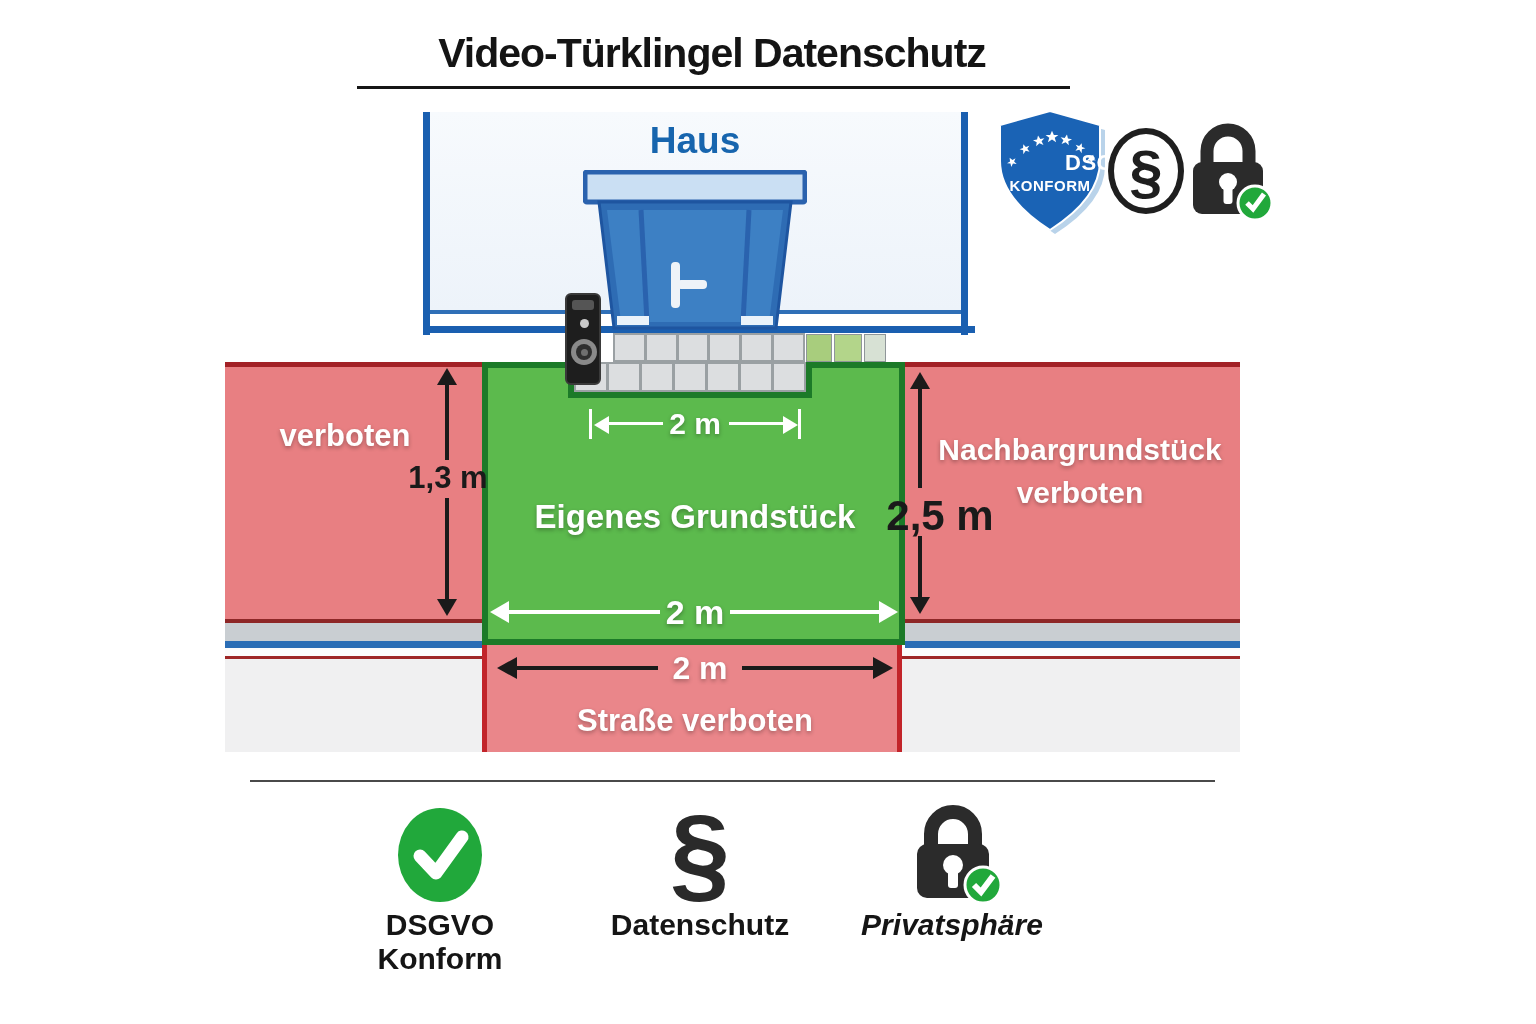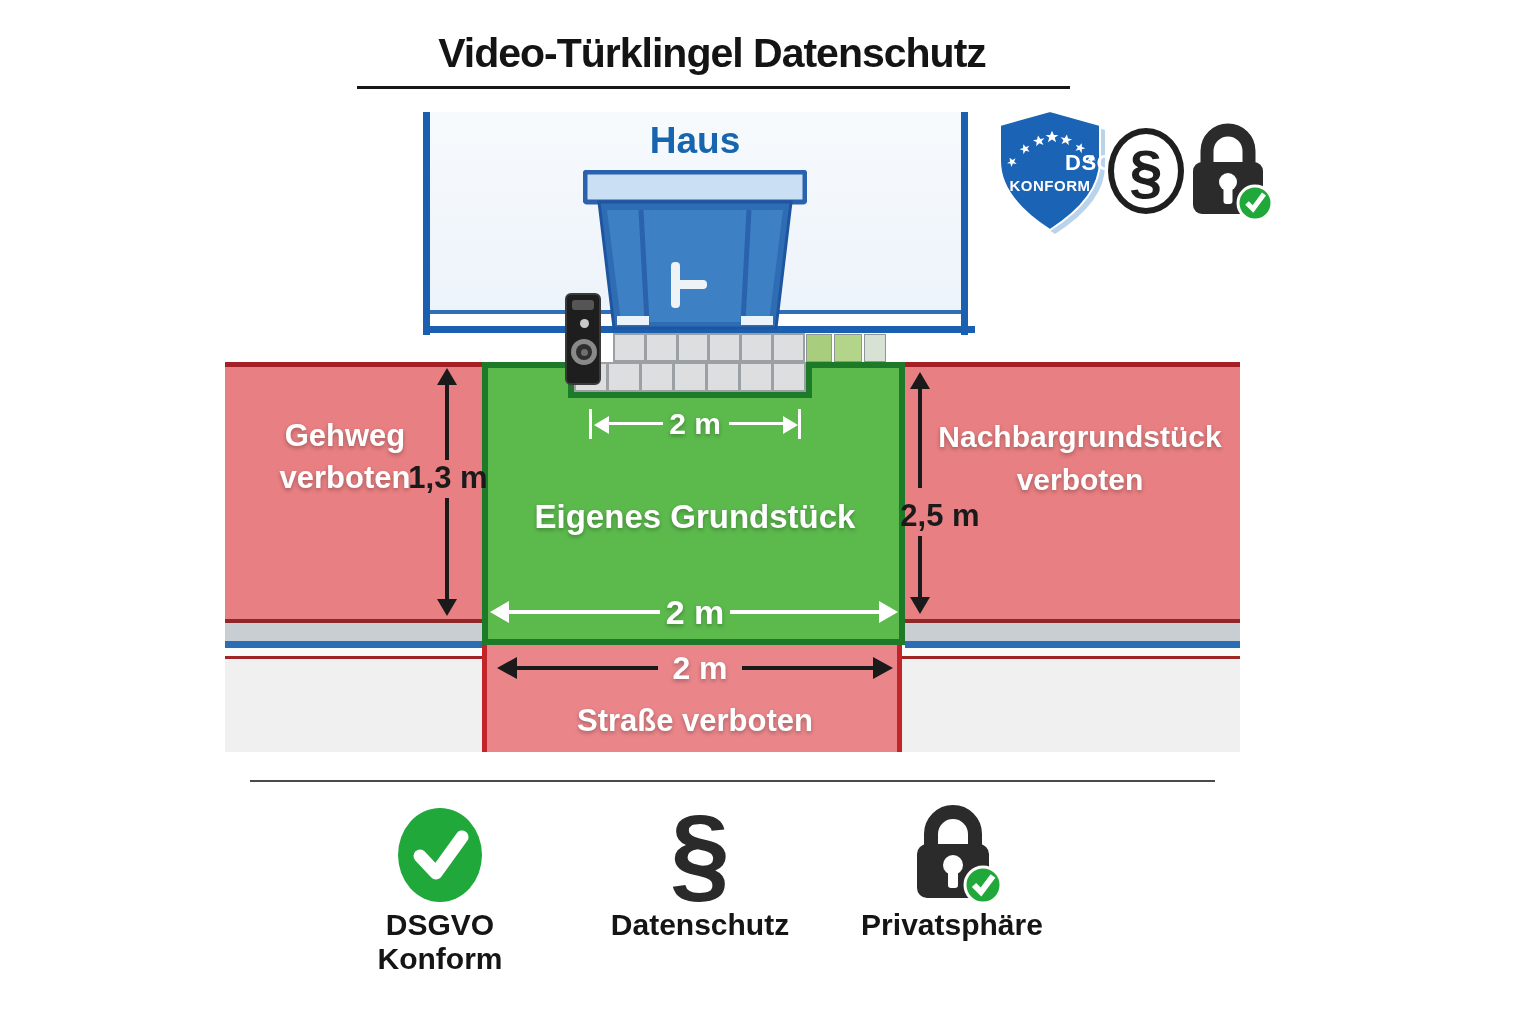--- a/index.html
+++ b/index.html
@@ -135,21 +135,20 @@
     <div class="cam-top" style="position:absolute; left:5px; top:5px; width:22px; height:10px;"></div>
     <div class="cam-dot" style="position:absolute; left:13px; top:24px; width:9px; height:9px;"></div>
     <div class="cam-lens-outer" style="position:absolute; left:4px; top:44px; width:26px; height:26px;">
       <div class="cam-lens-mid">
           <div class="cam-lens-in"></div>
         </div>
     </div>
   </div>
 
   <div class="abs zone-text" style="left:235px; top:415px; width:220px; font-size:31px; line-height:42px; text-align:center;">
-    <div>Gehweg</div>
     <div>verboten</div>
   </div>
   <div class="abs tri-up" style="left:437px; top:368px;"></div>
   <div class="abs vline" style="left:445px; top:384px; height:76px;"></div>
   <div class="abs ctr dim-black" style="left:400px; top:458px; width:96px; height:40px; font-size:31px;">1,3 m</div>
   <div class="abs vline" style="left:445px; top:498px; height:102px;"></div>
   <div class="abs tri-down" style="left:437px; top:599px;"></div>
 
   <div class="abs tick-w" style="left:589px; top:409px;"></div>
   <div class="abs tri-left-w" style="left:594px; top:416px;"></div>
@@ -160,27 +159,27 @@
   <div class="abs tick-w" style="left:798px; top:409px;"></div>
 
   <div class="abs ctr zone-text" style="left:500px; top:495px; width:390px; height:44px; font-size:33px;">Eigenes Grundstück</div>
 
   <div class="abs tri-left-w2" style="left:490px; top:601px;"></div>
   <div class="abs hline-w4" style="left:508px; top:610px; width:152px;"></div>
   <div class="abs ctr zone-text" style="left:660px; top:592px; width:70px; height:40px; font-size:34px;">2 m</div>
   <div class="abs hline-w4" style="left:730px; top:610px; width:150px;"></div>
   <div class="abs tri-right-w2" style="left:879px; top:601px;"></div>
 
-  <div class="abs zone-text" style="left:925px; top:415px; width:310px; font-size:30px; line-height:43px; text-align:center;">
+  <div class="abs zone-text" style="left:925px; top:428px; width:310px; font-size:30px; line-height:43px; text-align:center;">
     <div>Nachbargrundstück</div>
     <div>verboten</div>
   </div>
   <div class="abs tri-up" style="left:910px; top:372px;"></div>
   <div class="abs vline" style="left:918px; top:388px; height:100px;"></div>
-  <div class="abs ctr dim-black" style="left:885px; top:496px; width:110px; height:40px; font-size:31px;">2,5 m</div>
+  <div class="abs ctr dim-black" style="left:885px; top:496px; width:110px; height:40px; font-size:42px;">2,5 m</div>
   <div class="abs vline" style="left:918px; top:536px; height:62px;"></div>
   <div class="abs tri-down" style="left:910px; top:597px;"></div>
 
   <div class="abs tri-left-b" style="left:497px; top:657px;"></div>
   <div class="abs hline-b4" style="left:515px; top:666px; width:143px;"></div>
   <div class="abs ctr zone-text" style="left:658px; top:648px; width:84px; height:40px; font-size:32px;">2 m</div>
   <div class="abs hline-b4" style="left:742px; top:666px; width:132px;"></div>
   <div class="abs tri-right-b" style="left:873px; top:657px;"></div>
   <div class="abs ctr zone-text" style="left:540px; top:700px; width:310px; height:42px; font-size:31px;">Straße verboten</div>
 
@@ -227,15 +226,15 @@
   <div class="abs legend-label" style="left:590px; top:908px; width:220px;">Datenschutz</div>
 
   <svg class="abs" style="left:903px; top:800px;" width="100" height="105" viewBox="0 0 100 105">
     <path d="M28 50 V34 a22 22 0 0 1 44 0 V50" stroke="#2b2b2b" stroke-width="14" fill="none"></path>
     <rect x="14" y="44" width="72" height="54" rx="10" fill="#2b2b2b"></rect>
     <circle cx="50" cy="65" r="10" fill="#ffffff"></circle>
     <rect x="45" y="68" width="10" height="20" rx="3" fill="#ffffff"></rect>
     <circle cx="80" cy="85" r="18" fill="#21a83b" stroke="#ffffff" stroke-width="3"></circle>
     <path d="M71 85 L78 92 L90 76" stroke="#ffffff" stroke-width="6" fill="none"></path>
   </svg>
-  <div class="abs legend-label" style="left:842px; top:908px; width:220px;">Privatsphäre</div>
+  <div class="abs legend-label" style="left:842px; top:908px; width:220px;font-style:italic;">Privatsphäre</div>
 
 </div>
 
 </body></html>

